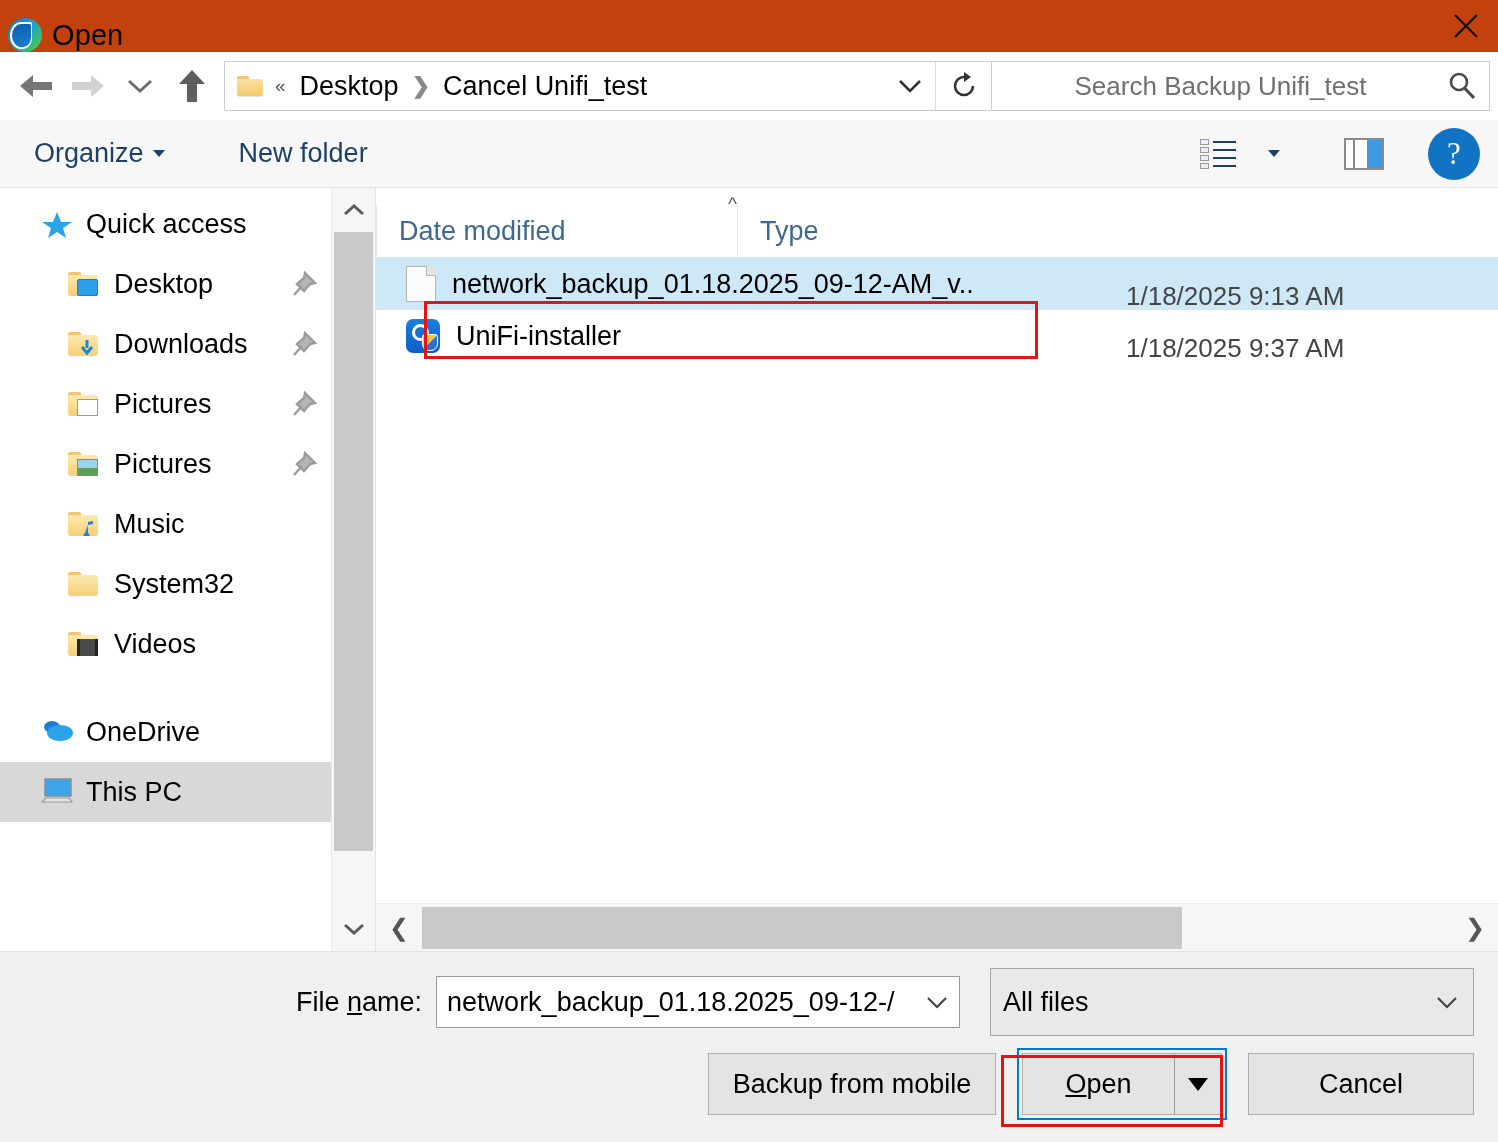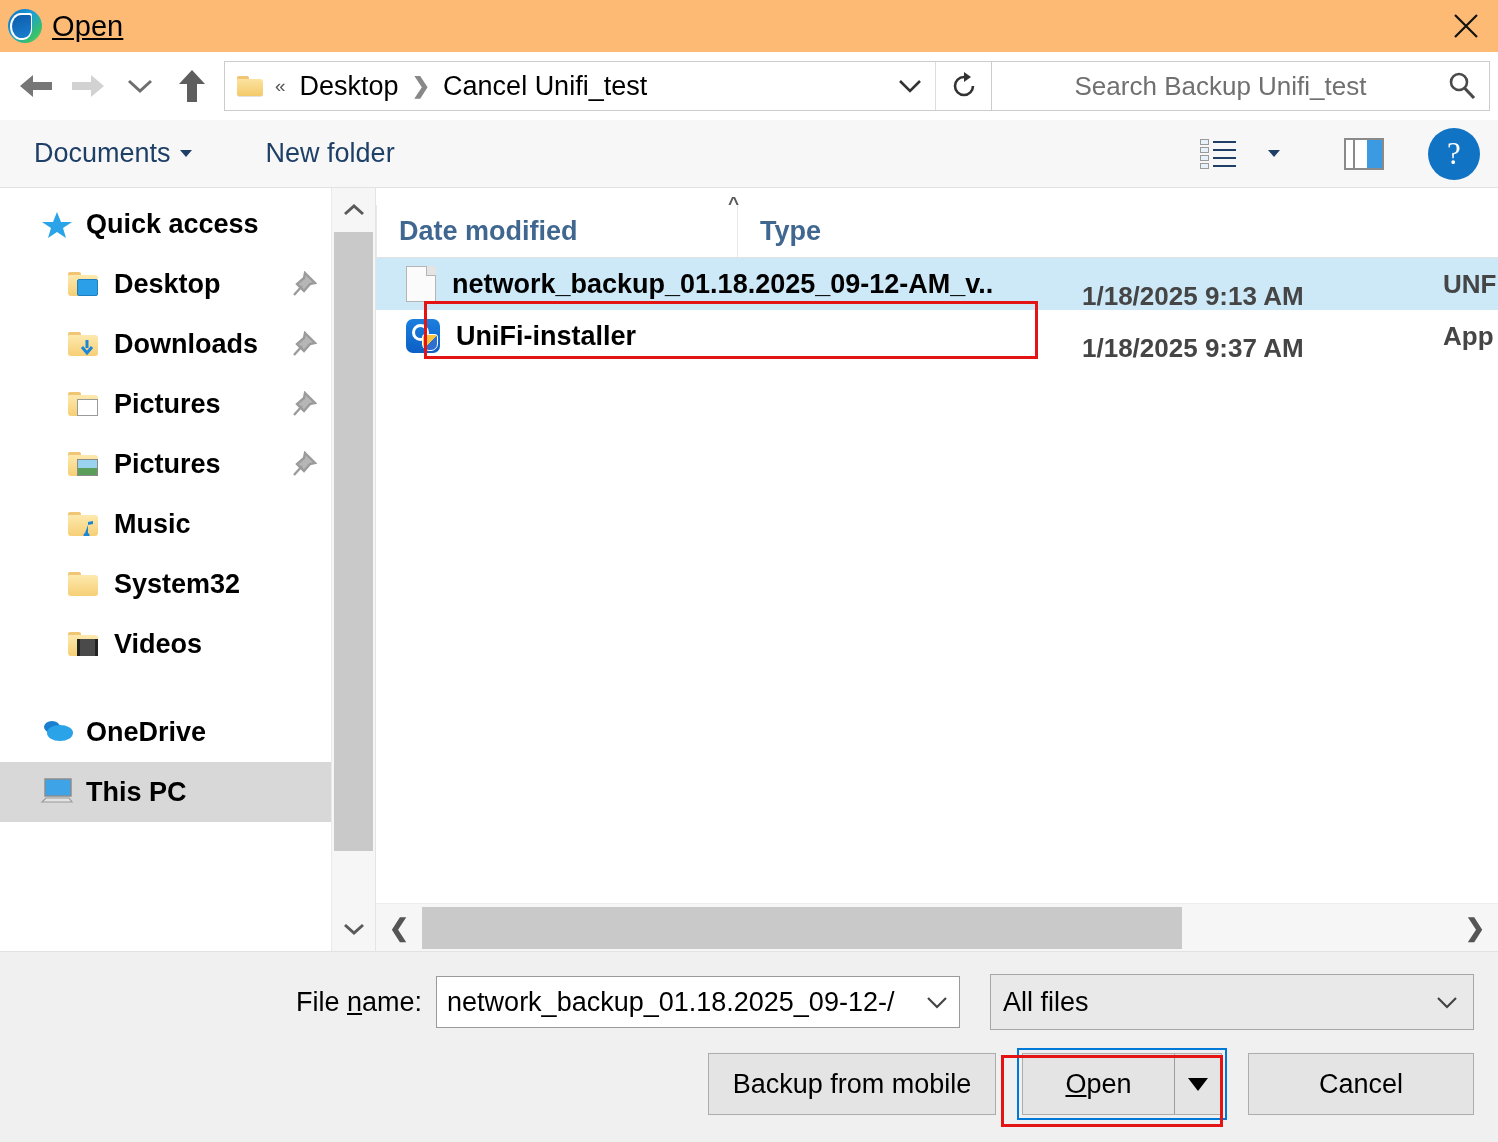--- a/index.html
+++ b/index.html
@@ -12,24 +12,23 @@
   .dialog {
     position: relative;
     width: 1498px; height: 1142px;
     background: #ffffff;
     display: flex; flex-direction: column;
   }
 
   
   .titlebar {
     height: 52px;
-    display: flex; align-items: center;
+    display: flex; align-items: flex-end;
     flex: 0 0 52px;
-    background: #fdba74;
-    text-decoration: underline;
+    background: #c2410c;
   }
   .edge-logo {
     width: 34px; height: 34px;
     margin-left: 8px; margin-right: 10px;
     position: relative; flex: 0 0 34px;
   }
   .edge-logo .outer {
     position: absolute; inset: 0;
     border-radius: 50%;
     background: linear-gradient(135deg,#0f6cbd 0%,#1a9ed9 42%,#39c06a 78%,#5fd48a 100%);
@@ -181,21 +180,20 @@
   .pane-icon .mid  { flex: 1 1 auto; }
   .pane-icon .right{ width: 15px; background: #3b9ae1; }
 
   
   .body {
     flex: 1 1 auto;
     display: flex;
     min-height: 0;
     background: #ffffff;
     border-bottom: 1px solid #e2e2e2;
-    font-weight: bold;
   }
   .sidebar-wrap {
     width: 376px; flex: 0 0 376px;
     display: flex;
     border-right: 1px solid #e4e4e4;
     min-height: 0;
   }
   .sidebar {
     flex: 1 1 auto;
     overflow: hidden;
@@ -270,21 +268,21 @@
   .col-name { width: 684px; flex: 0 0 684px; }
   .col-date { width: 361px; flex: 0 0 361px; }
   .col-type { flex: 1 1 auto; }
   .sort-caret {
     position: absolute; top: 6px; left: 352px;
     font-size: 19px; color: #5b5b5b; line-height: 1;
   }
   .rows { flex: 1 1 auto; position: relative; min-height: 0; }
   .row {
     height: 52px;
-    display: flex; align-items: center;
+    display: flex; align-items: center; gap: 44px;
   }
   .row.selected { background: #cde8f7; }
   .cell-name {
     width: 684px; flex: 0 0 684px;
     display: flex; align-items: center;
     padding-left: 30px; min-width: 0;
   }
   .cell-name .fname {
     font-size: 27px; color: #000;
     margin-left: 16px;
@@ -369,21 +367,21 @@
   }
   .fname-field input {
     flex: 1 1 auto; border: none; outline: none;
     font-size: 27px; color: #000;
     font-family: "Liberation Sans", sans-serif;
     padding-left: 10px; min-width: 0; background: transparent;
   }
   .fname-chevron { width: 44px; flex:0 0 44px; display:flex; align-items:center; justify-content:center; }
   .filter-select {
     margin-left: 30px;
-    flex: 1 1 auto; height: 56px;
+    flex: 1 1 auto; height: 68px;
     background: #e9e9e9; border: 1px solid #a6a6a6;
     display: flex; align-items: center;
     font-size: 27px; color: #000;
     padding-left: 12px;
   }
   .filter-chevron { margin-left: auto; width: 52px; display:flex; align-items:center; justify-content:center; }
 
   .btn-row {
     display: flex; align-items: center; justify-content: flex-end;
     height: 74px; gap: 26px;
@@ -509,21 +507,21 @@
         <svg width="32" height="32" viewBox="0 0 32 32">
           <circle cx="13" cy="12" r="8" stroke="#4a4a4a" stroke-width="2.6" fill="none"></circle>
           <path d="M18.5 18 L28 28" stroke="#4a4a4a" stroke-width="3.2"></path>
         </svg>
       </div>
     </div>
   </div>
 
   <div class="toolbar">
     <div class="tb-item">
-      <span>Documents</span>
+      <span>Organize</span>
       <span class="tb-caret"></span>
     </div>
     <div class="tb-gap"></div>
     <div class="tb-item">
       <span>New folder</span>
     </div>
     <div class="spacer"></div>
 
     <div class="tb-icon-btn">
       <div class="view-list-icon">

